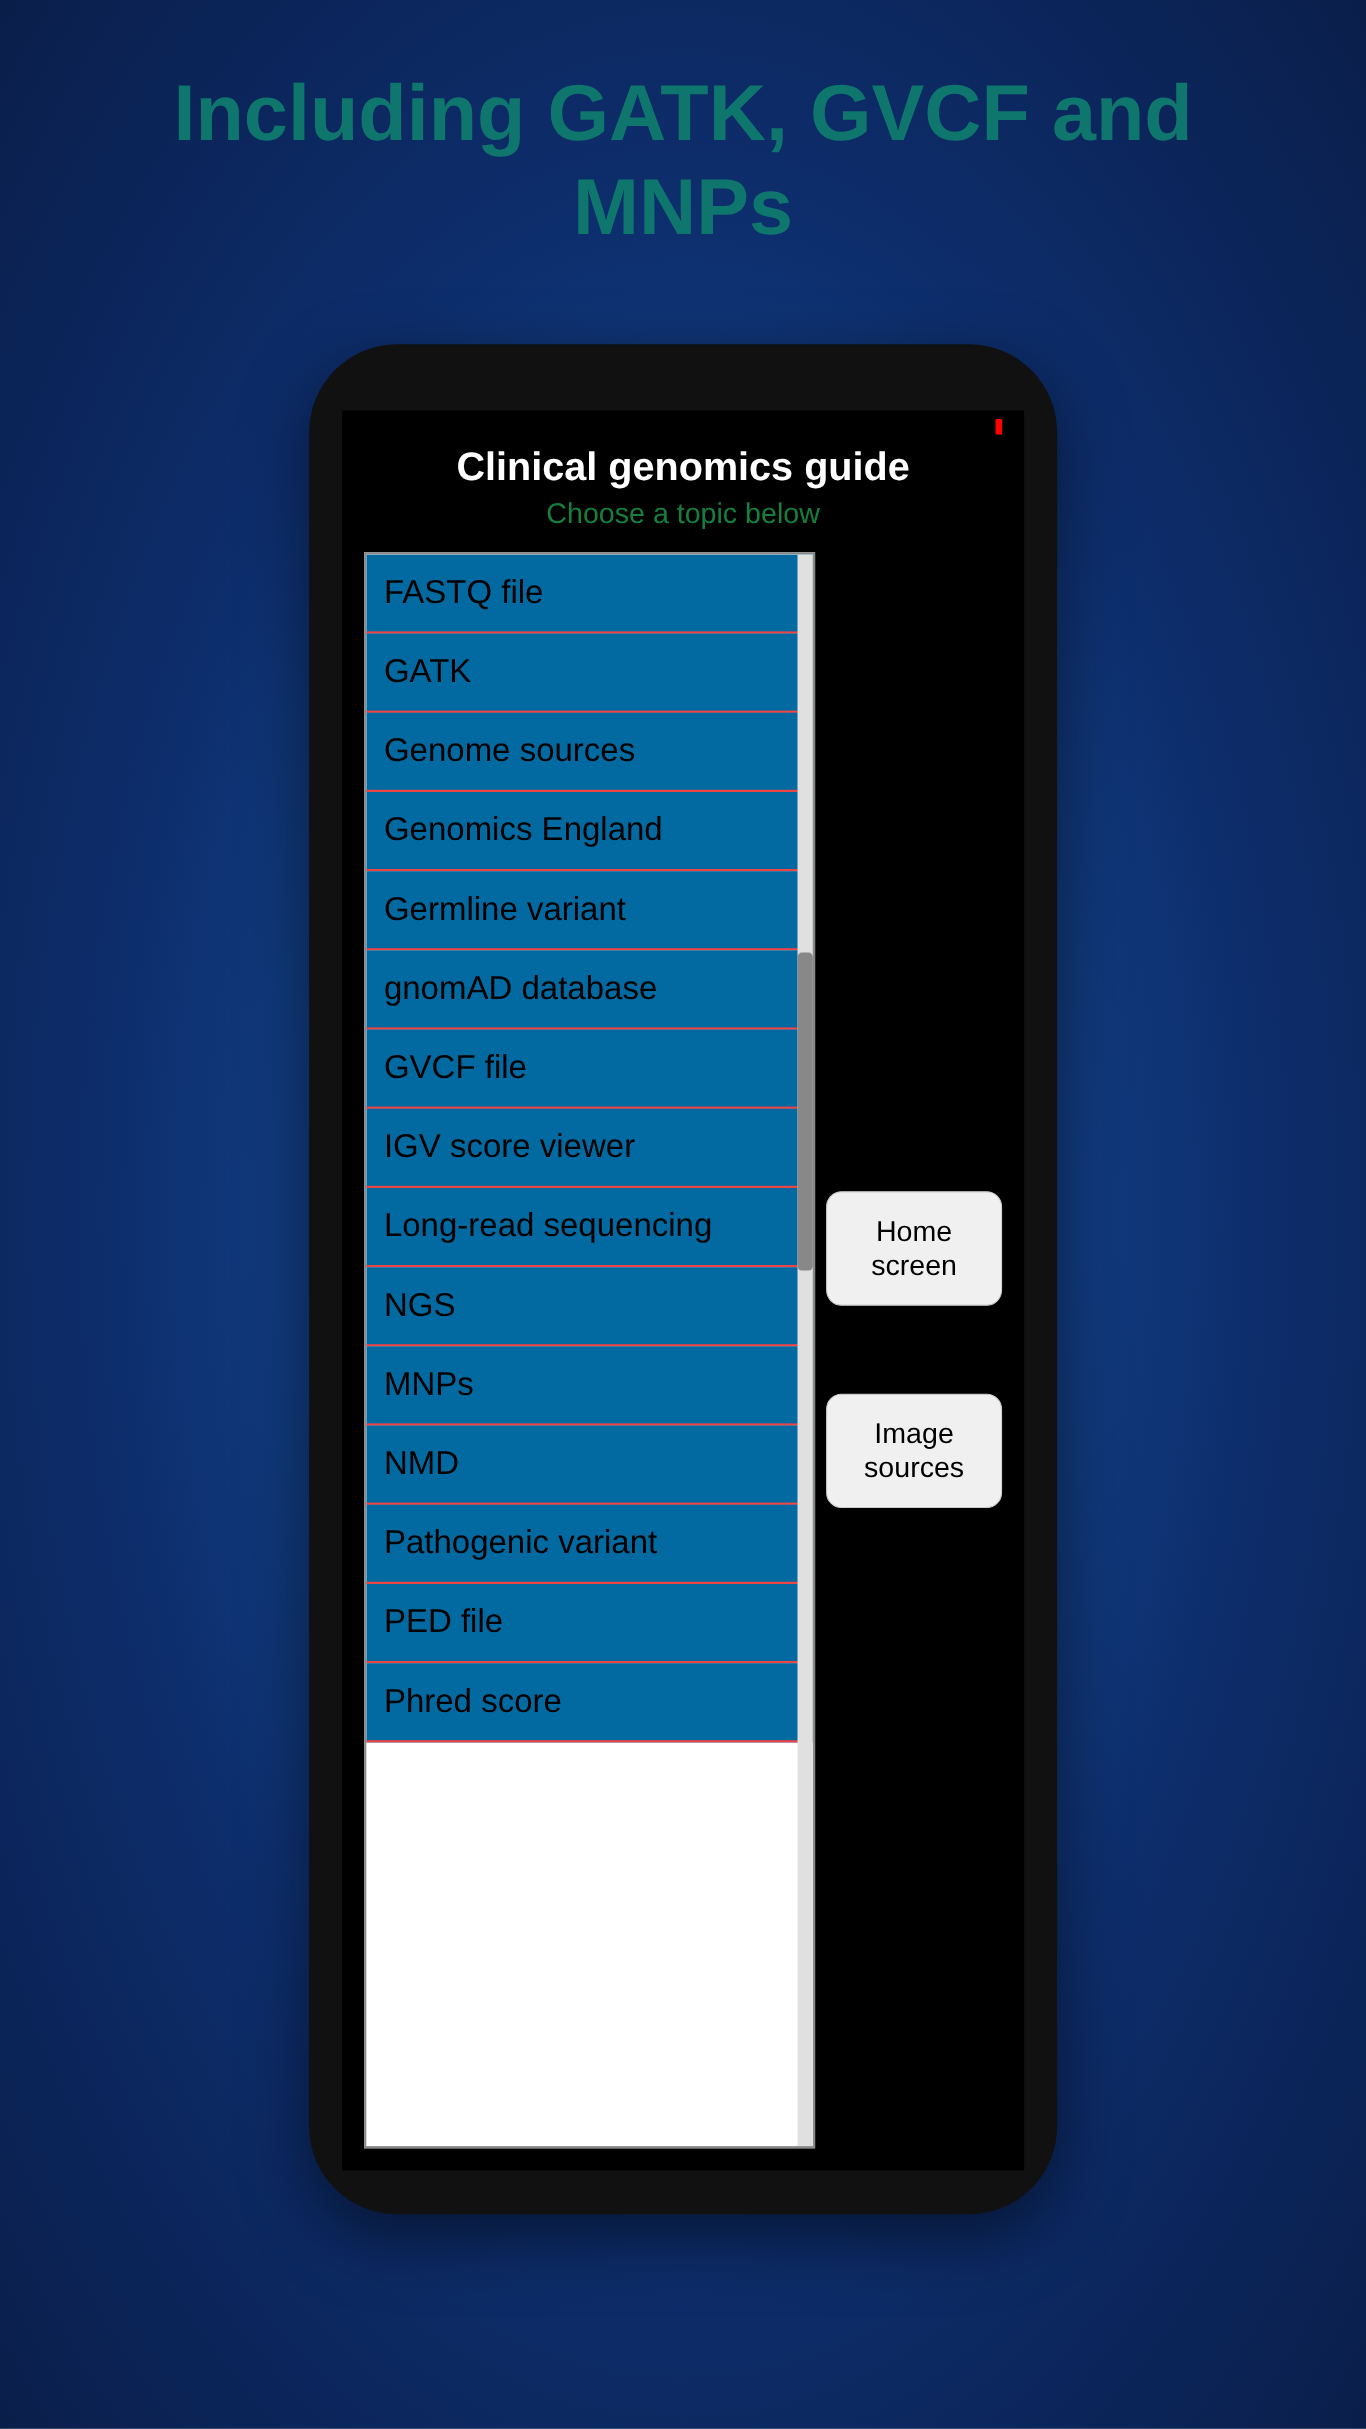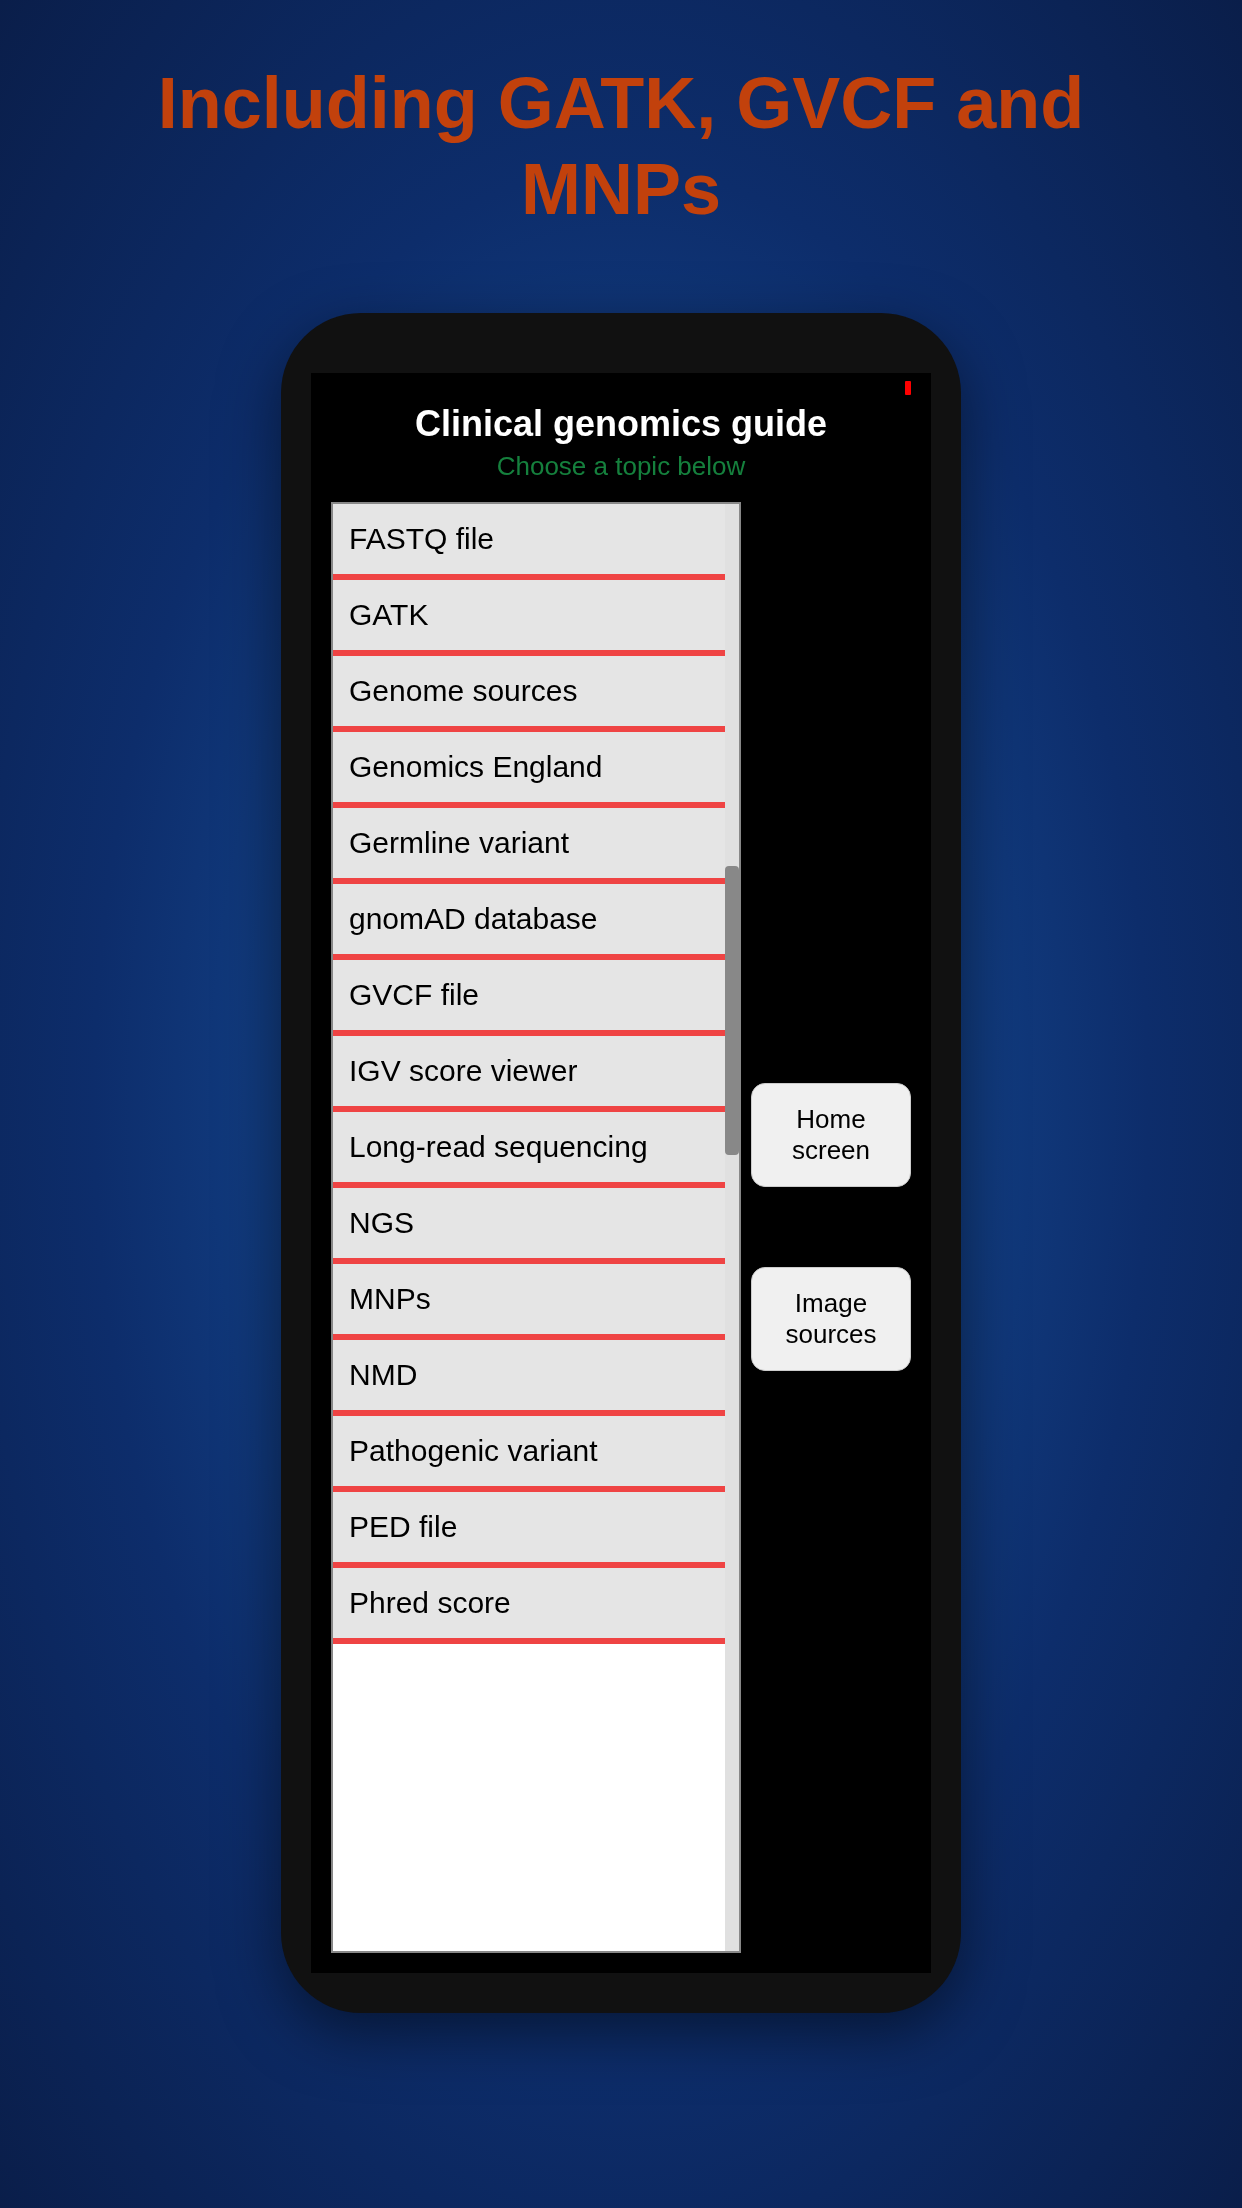--- a/index.html
+++ b/index.html
@@ -13,21 +13,21 @@
       height: 2208px;
       background: radial-gradient(ellipse at center, #1a5aaa 0%, #0d2d6b 60%, #0a1e4a 100%);
       display: flex;
       flex-direction: column;
       align-items: center;
       font-family: Arial, sans-serif;
       overflow: hidden;
     }
 
     .page-title {
-      color: #c2410c;
+      color: #0f766e;
       font-size: 72px;
       font-weight: bold;
       text-align: center;
       margin-top: 60px;
       line-height: 1.2;
       padding: 0 80px;
     }
 
     .phone-container {
       width: 680px;
@@ -85,22 +85,22 @@
       position: relative;
     }
 
     .list-item {
       display: block;
       width: 100%;
       padding: 18px 16px;
       font-size: 30px;
       font-weight: normal;
       color: #000000;
-      border-bottom: 6px solid #ef4444;
-      background: #e5e5e5;
+      border-bottom: 2px solid #ef4444;
+      background: #0369a1;
       text-align: left;
       cursor: pointer;
     }
 
     .list-item:last-child {
       border-bottom: none;
     }
 
     .scrollbar {
       position: absolute;

